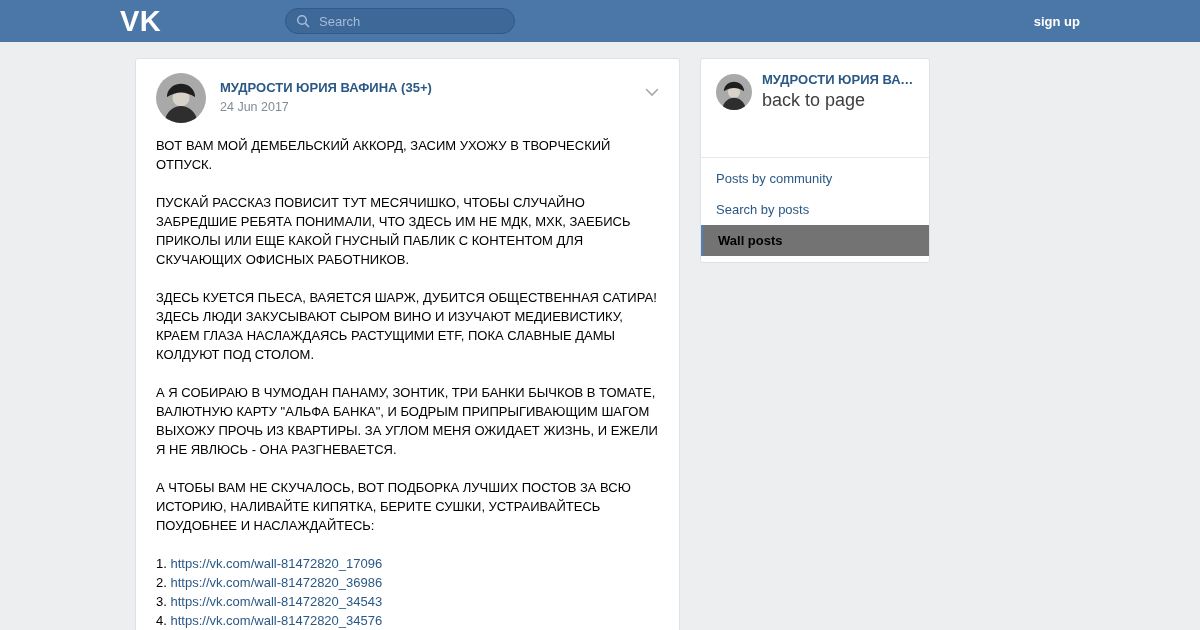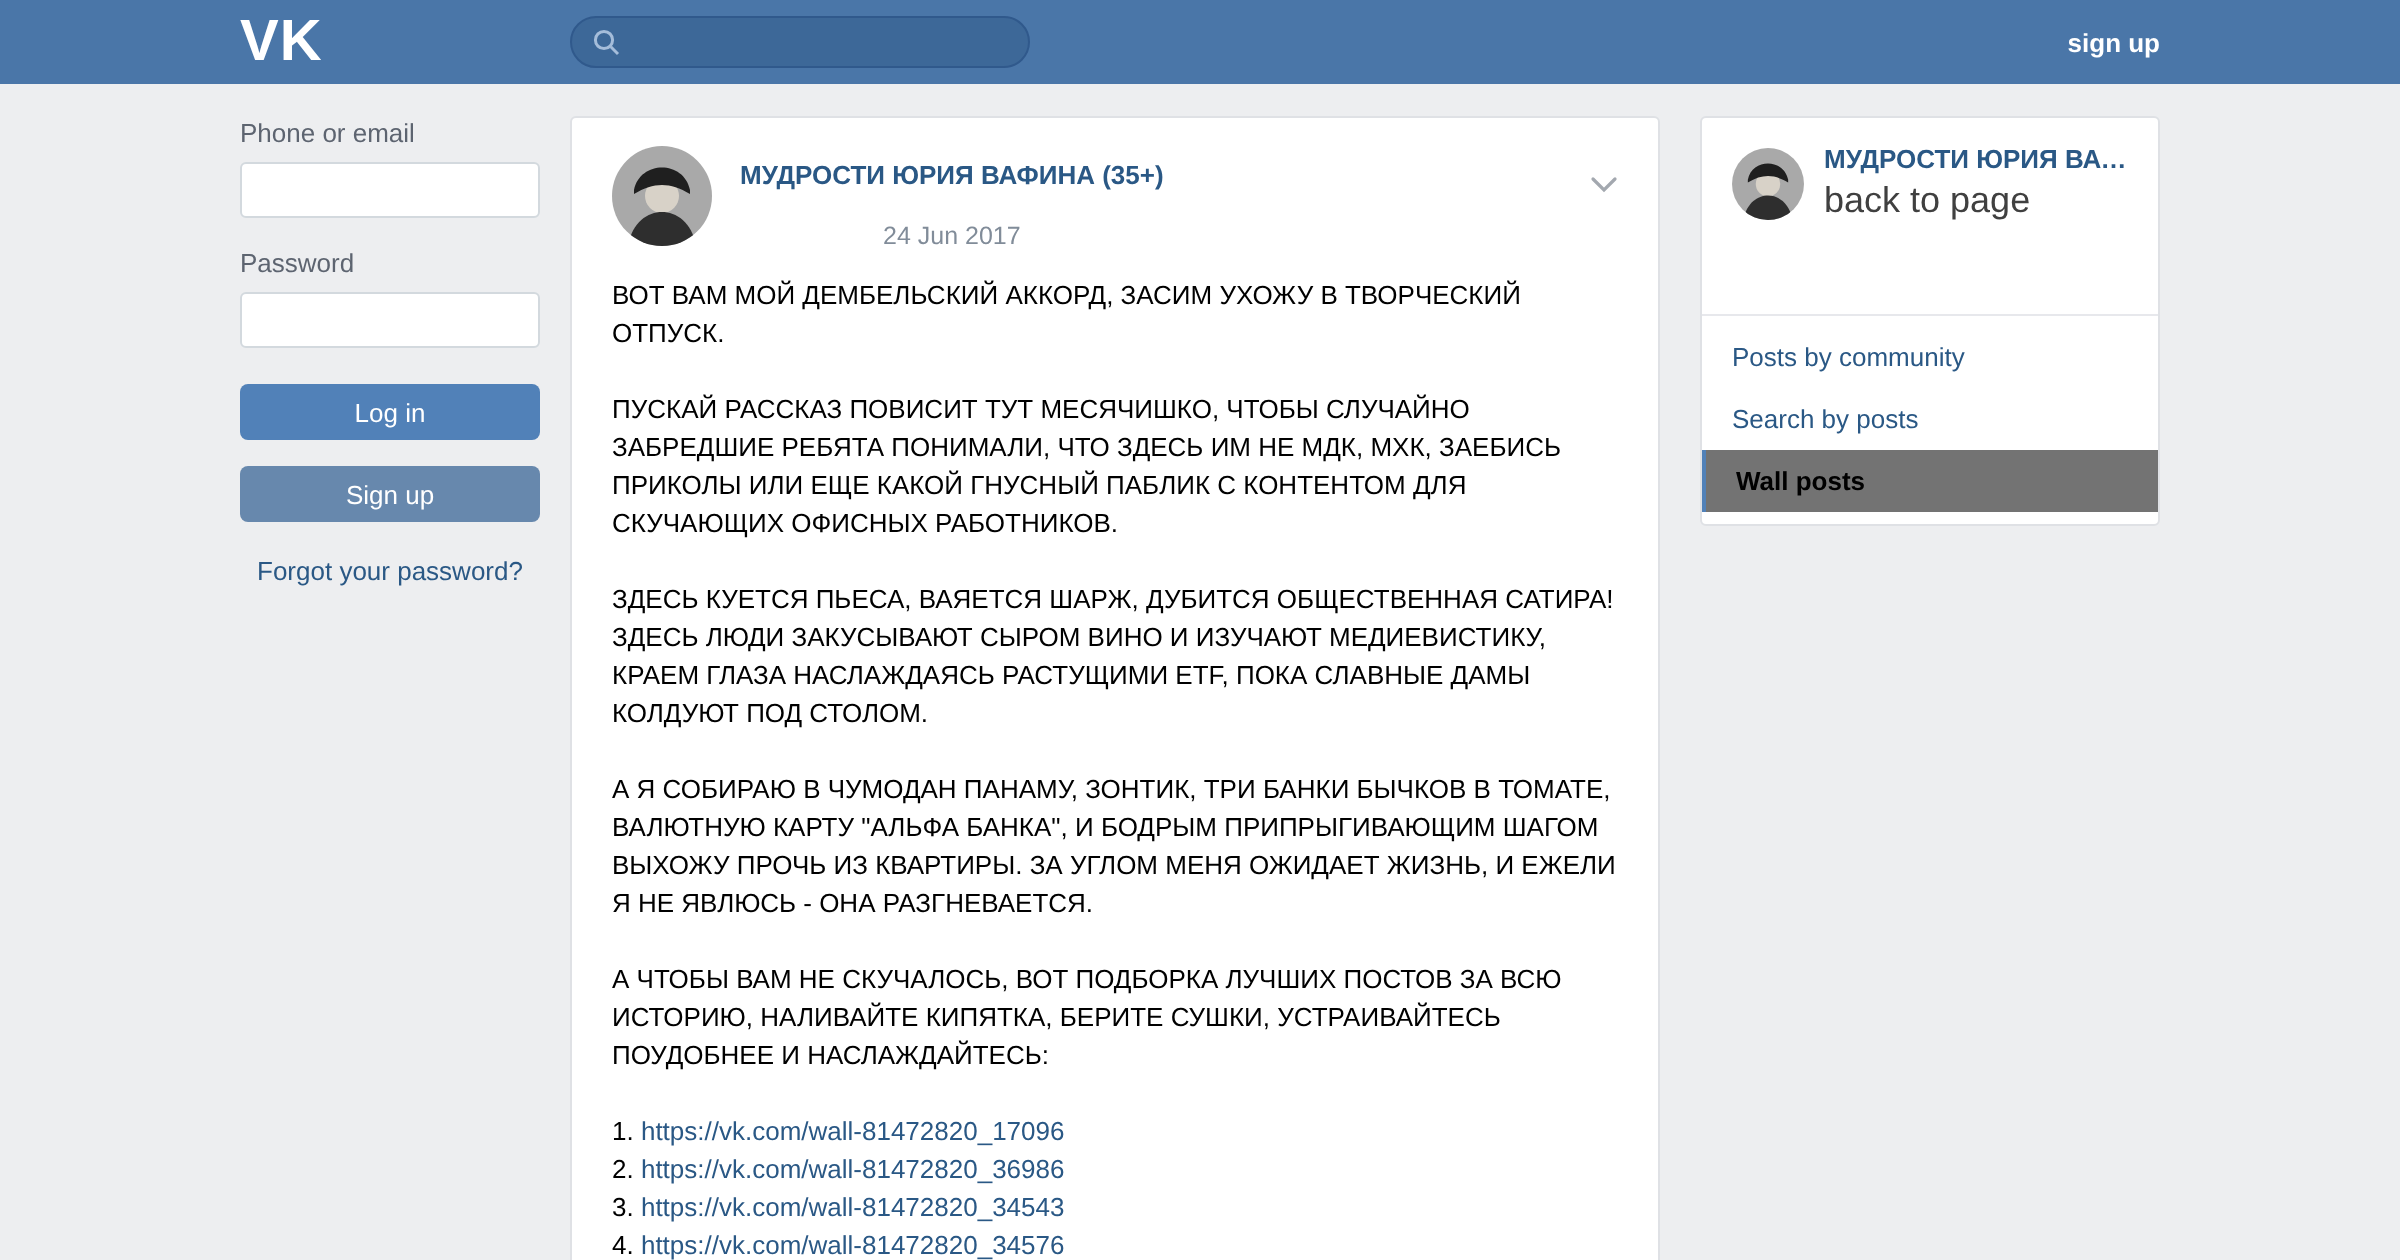--- a/index.html
+++ b/index.html
@@ -54,21 +54,21 @@
   .card { background: #fff; border: 1px solid #dfe1e5; border-radius: 3px; }
 
   
   .post-card { padding: 14px 20px 20px; position: relative; }
   .post-header { display: flex; }
   .avatar { border-radius: 50%; overflow: hidden; flex: none; cursor: pointer; }
   .avatar-50 { width: 50px; height: 50px; }
   .avatar-36 { width: 36px; height: 36px; }
   .post-head-text { margin-left: 14px; padding-top: 7px; }
   .author { color: var(--link, #2a5885); font-weight: 700; cursor: pointer; }
-  .post-date { color: #818c99; margin-top: 16px; font-size: 12.5px; cursor: pointer; text-align: center; }
+  .post-date { color: #818c99; margin-top: 5px; font-size: 12.5px; cursor: pointer; }
   .post-menu { position: absolute; top: 26px; right: 20px; cursor: pointer; }
   .post-text { margin-top: 13px; line-height: 19px; }
   .post-text p { margin: 0 0 19px; }
   .links-list { line-height: 19px; }
   .link-row .num { color: #000; }
   .wall-link { color: var(--link, #2a5885); }
 
   
   .right-head { display: flex; align-items: center; padding: 13px 15px 14px; }
   .right-head-text { margin-left: 10px; min-width: 0; }
@@ -88,36 +88,28 @@
 <body>
 
 <header class="topbar">
   <div class="topbar-inner">
     <a class="logo">VK</a>
     <div class="search">
       <svg width="14" height="14" viewBox="0 0 14 14">
         <circle cx="6" cy="6" r="4.3" stroke="#a5bdda" stroke-width="1.5" fill="none"></circle>
         <line x1="9.4" y1="9.4" x2="13" y2="13" stroke="#a5bdda" stroke-width="1.5"></line>
       </svg>
+      <input placeholder="Search" style="">
     </div>
     <a class="signup-top">sign up</a>
   </div>
 </header>
 
 <div class="page">
 
-  <aside class="login-col">
-    <div class="form-label">Phone or email</div>
-    <input class="text-input" type="text" value="" style="">
-    <div class="form-label">Password</div>
-    <input class="text-input" type="password" value="" style="">
-    <button class="btn btn-login">Log in</button>
-    <button class="btn btn-signup">Sign up</button>
-    <a class="forgot">Forgot your password?</a>
-  </aside>
 
   <main class="post-col">
     <article class="card post-card">
       <span class="post-menu">
         <svg width="14" height="9" viewBox="0 0 14 9">
           <path d="M1.5 1.5 L7 7 L12.5 1.5" stroke="#a3a8af" stroke-width="1.6" fill="none" stroke-linecap="round"></path>
         </svg>
       </span>
       <div class="post-header">
         <span class="avatar avatar-50">

